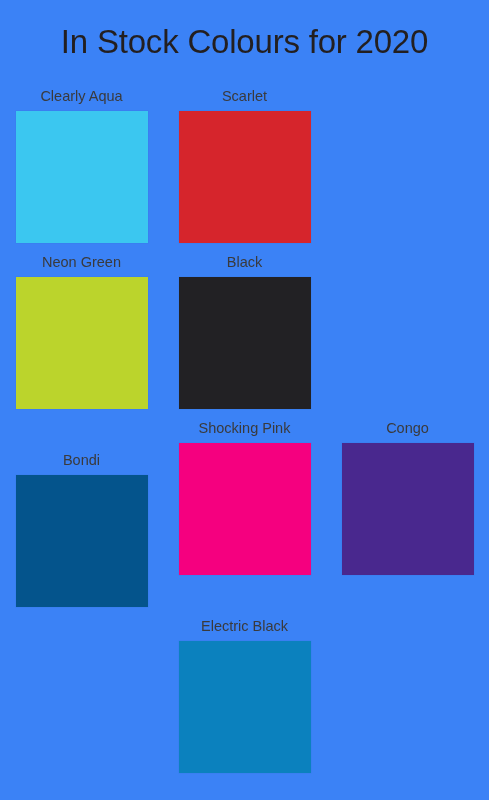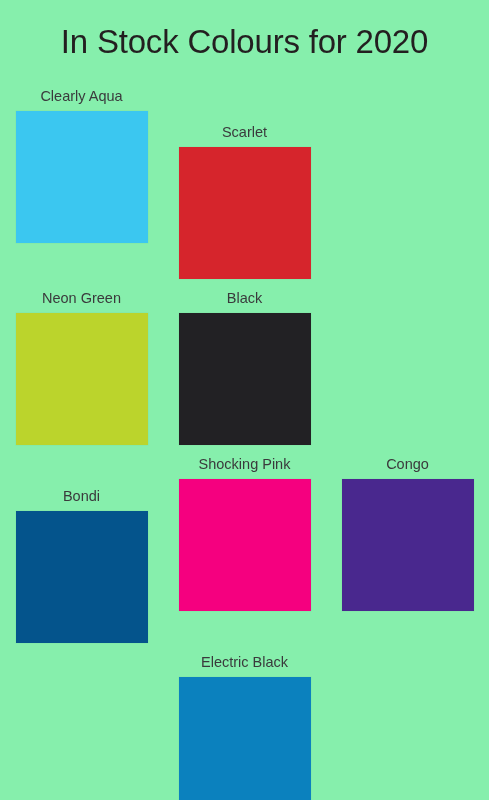--- a/index.html
+++ b/index.html
@@ -76,33 +76,33 @@
   .swatch-chip {
     width: 132px;
     height: 132px;
     display: block;
     box-shadow: 0 0 0 0.5px rgba(0,0,0,0.04);
   }
 </style>
 </head>
 <body style="background-color: rgb(255, 255, 255);">
 
-<div class="page" style="background-color: #86efac;">
+<div class="page" style="background-color: #3b82f6;">
 
   <div class="page-title" style="color: rgb(35, 31, 32);">In Stock Colours for 2020</div>
 
   <div class="swatch-grid">
 
     <div class="swatch-row">
       <div class="swatch-cell">
         <div class="swatch-label" style="color: rgb(58, 58, 60);">Clearly Aqua</div>
         <div class="swatch-chip" style="background-color: rgb(59, 199, 240);"></div>
       </div>
       <div class="swatch-cell">
-        <div class="swatch-label" style="color: rgb(58, 58, 60); margin-top: 36px;">Scarlet</div>
+        <div class="swatch-label" style="color: rgb(58, 58, 60);">Scarlet</div>
         <div class="swatch-chip" style="background-color: rgb(214, 37, 44);"></div>
       </div>
     </div>
 
     <div class="swatch-row">
       <div class="swatch-cell">
         <div class="swatch-label" style="color: rgb(58, 58, 60); text-align: center;">Neon Green</div>
         <div class="swatch-chip" style="background-color: rgb(187, 212, 44);"></div>
       </div>
       <div class="swatch-cell">

